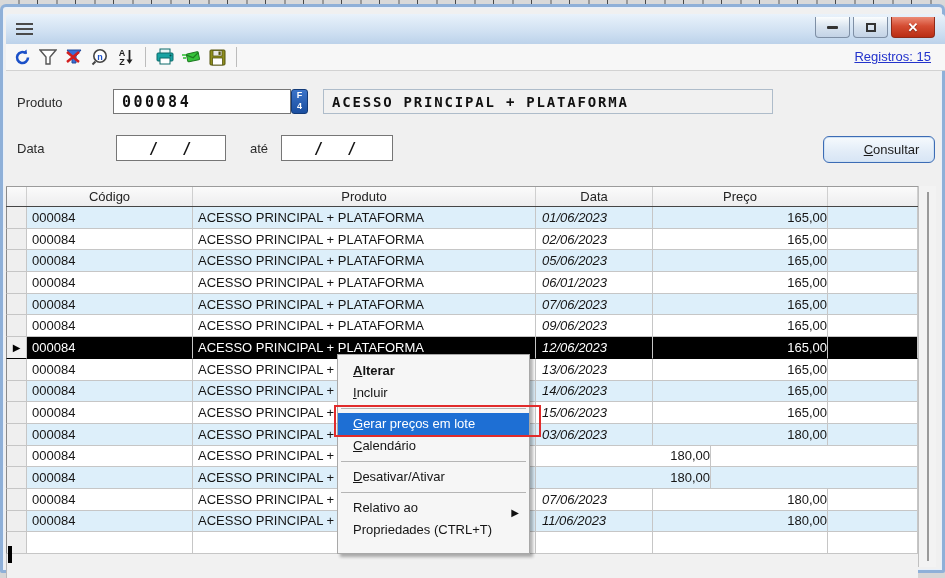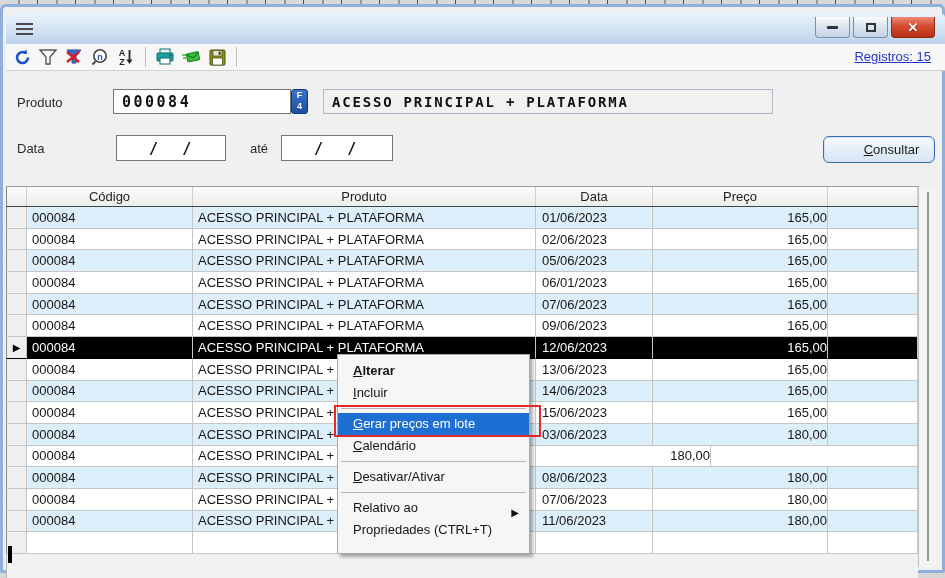--- a/index.html
+++ b/index.html
@@ -56,21 +56,21 @@
     border-top:1px solid #9b9b9b; border-bottom:1px solid #454545; font-size:13px; color:#222; }
   .grid-header .hcell { border-right:1px solid #cfcfcf; display:flex; align-items:center; justify-content:center; }
   .grid-row { display:flex; height:21.7px; font-size:13px; color:#151515; background:#fff; }
   .grid-row.zebra { background:#ddeffa; }
   .grid-row.selected { background:#000; color:#fff; }
   .cell { border-right:1px solid #c6c6c6; border-bottom:1px solid #c6c6c6; display:flex; align-items:center; overflow:hidden; white-space:nowrap; }
   .grid-row.selected .cell { border-bottom-color:#000; }
   .c-ind { width:21px; background:#efefef; border-left:1px solid #8a8a8a; justify-content:center; color:#000; font-size:10px; }
   .c-cod { width:166px; padding-left:5px; }
   .c-prod { width:343px; padding-left:5px; }
-  .c-data { width:117px; padding-left:6px; }
+  .c-data { width:117px; padding-left:6px;font-style:italic; }
   .c-preco { width:175px; justify-content:flex-end; }
   .c-extra { flex:1; }
   .h-ind { width:21px; border-left:1px solid #8a8a8a; }
   .h-cod { width:166px; } .h-prod { width:343px; } .h-data { width:117px; } .h-preco { width:175px; } .h-extra { flex:1; border-right:none; }
   .grid-footer { height:34px; background:#f1f1f1; border-bottom:1px solid #b0b0b0; border-left:1px solid #b9b9b9; }
   .scroll-strip { position:absolute; left:915px; top:179px; width:18px; height:381px; background:#f3f3f3; border-left:1px solid #c0c0c0; }
   .scroll-strip::after { content:""; position:absolute; left:8px; top:6px; bottom:6px; width:2px; background:#9a9a9a; }
   .ibeam { position:absolute; left:5px; top:539px; width:4px; height:17px; background:#000; }
 
   
@@ -317,21 +317,20 @@
       <div class="cell c-prod">ACESSO PRINCIPAL + PLATAFORMA</div>
       <div class="cell c-preco">180,00</div>
       <div class="cell c-extra"></div>
     </div>
           <div class="grid-row zebra">
       <div class="cell c-ind">
               <span class="row-arrow"></span>
             </div>
       <div class="cell c-cod">000084</div>
       <div class="cell c-prod">ACESSO PRINCIPAL + PLATAFORMA</div>
-      <div class="cell c-data">08/06/2023</div>
       <div class="cell c-preco">180,00</div>
       <div class="cell c-extra"></div>
     </div>
           <div class="grid-row">
       <div class="cell c-ind">
               <span class="row-arrow"></span>
             </div>
       <div class="cell c-cod">000084</div>
       <div class="cell c-prod">ACESSO PRINCIPAL + PLATAFORMA</div>
       <div class="cell c-data">07/06/2023</div>

